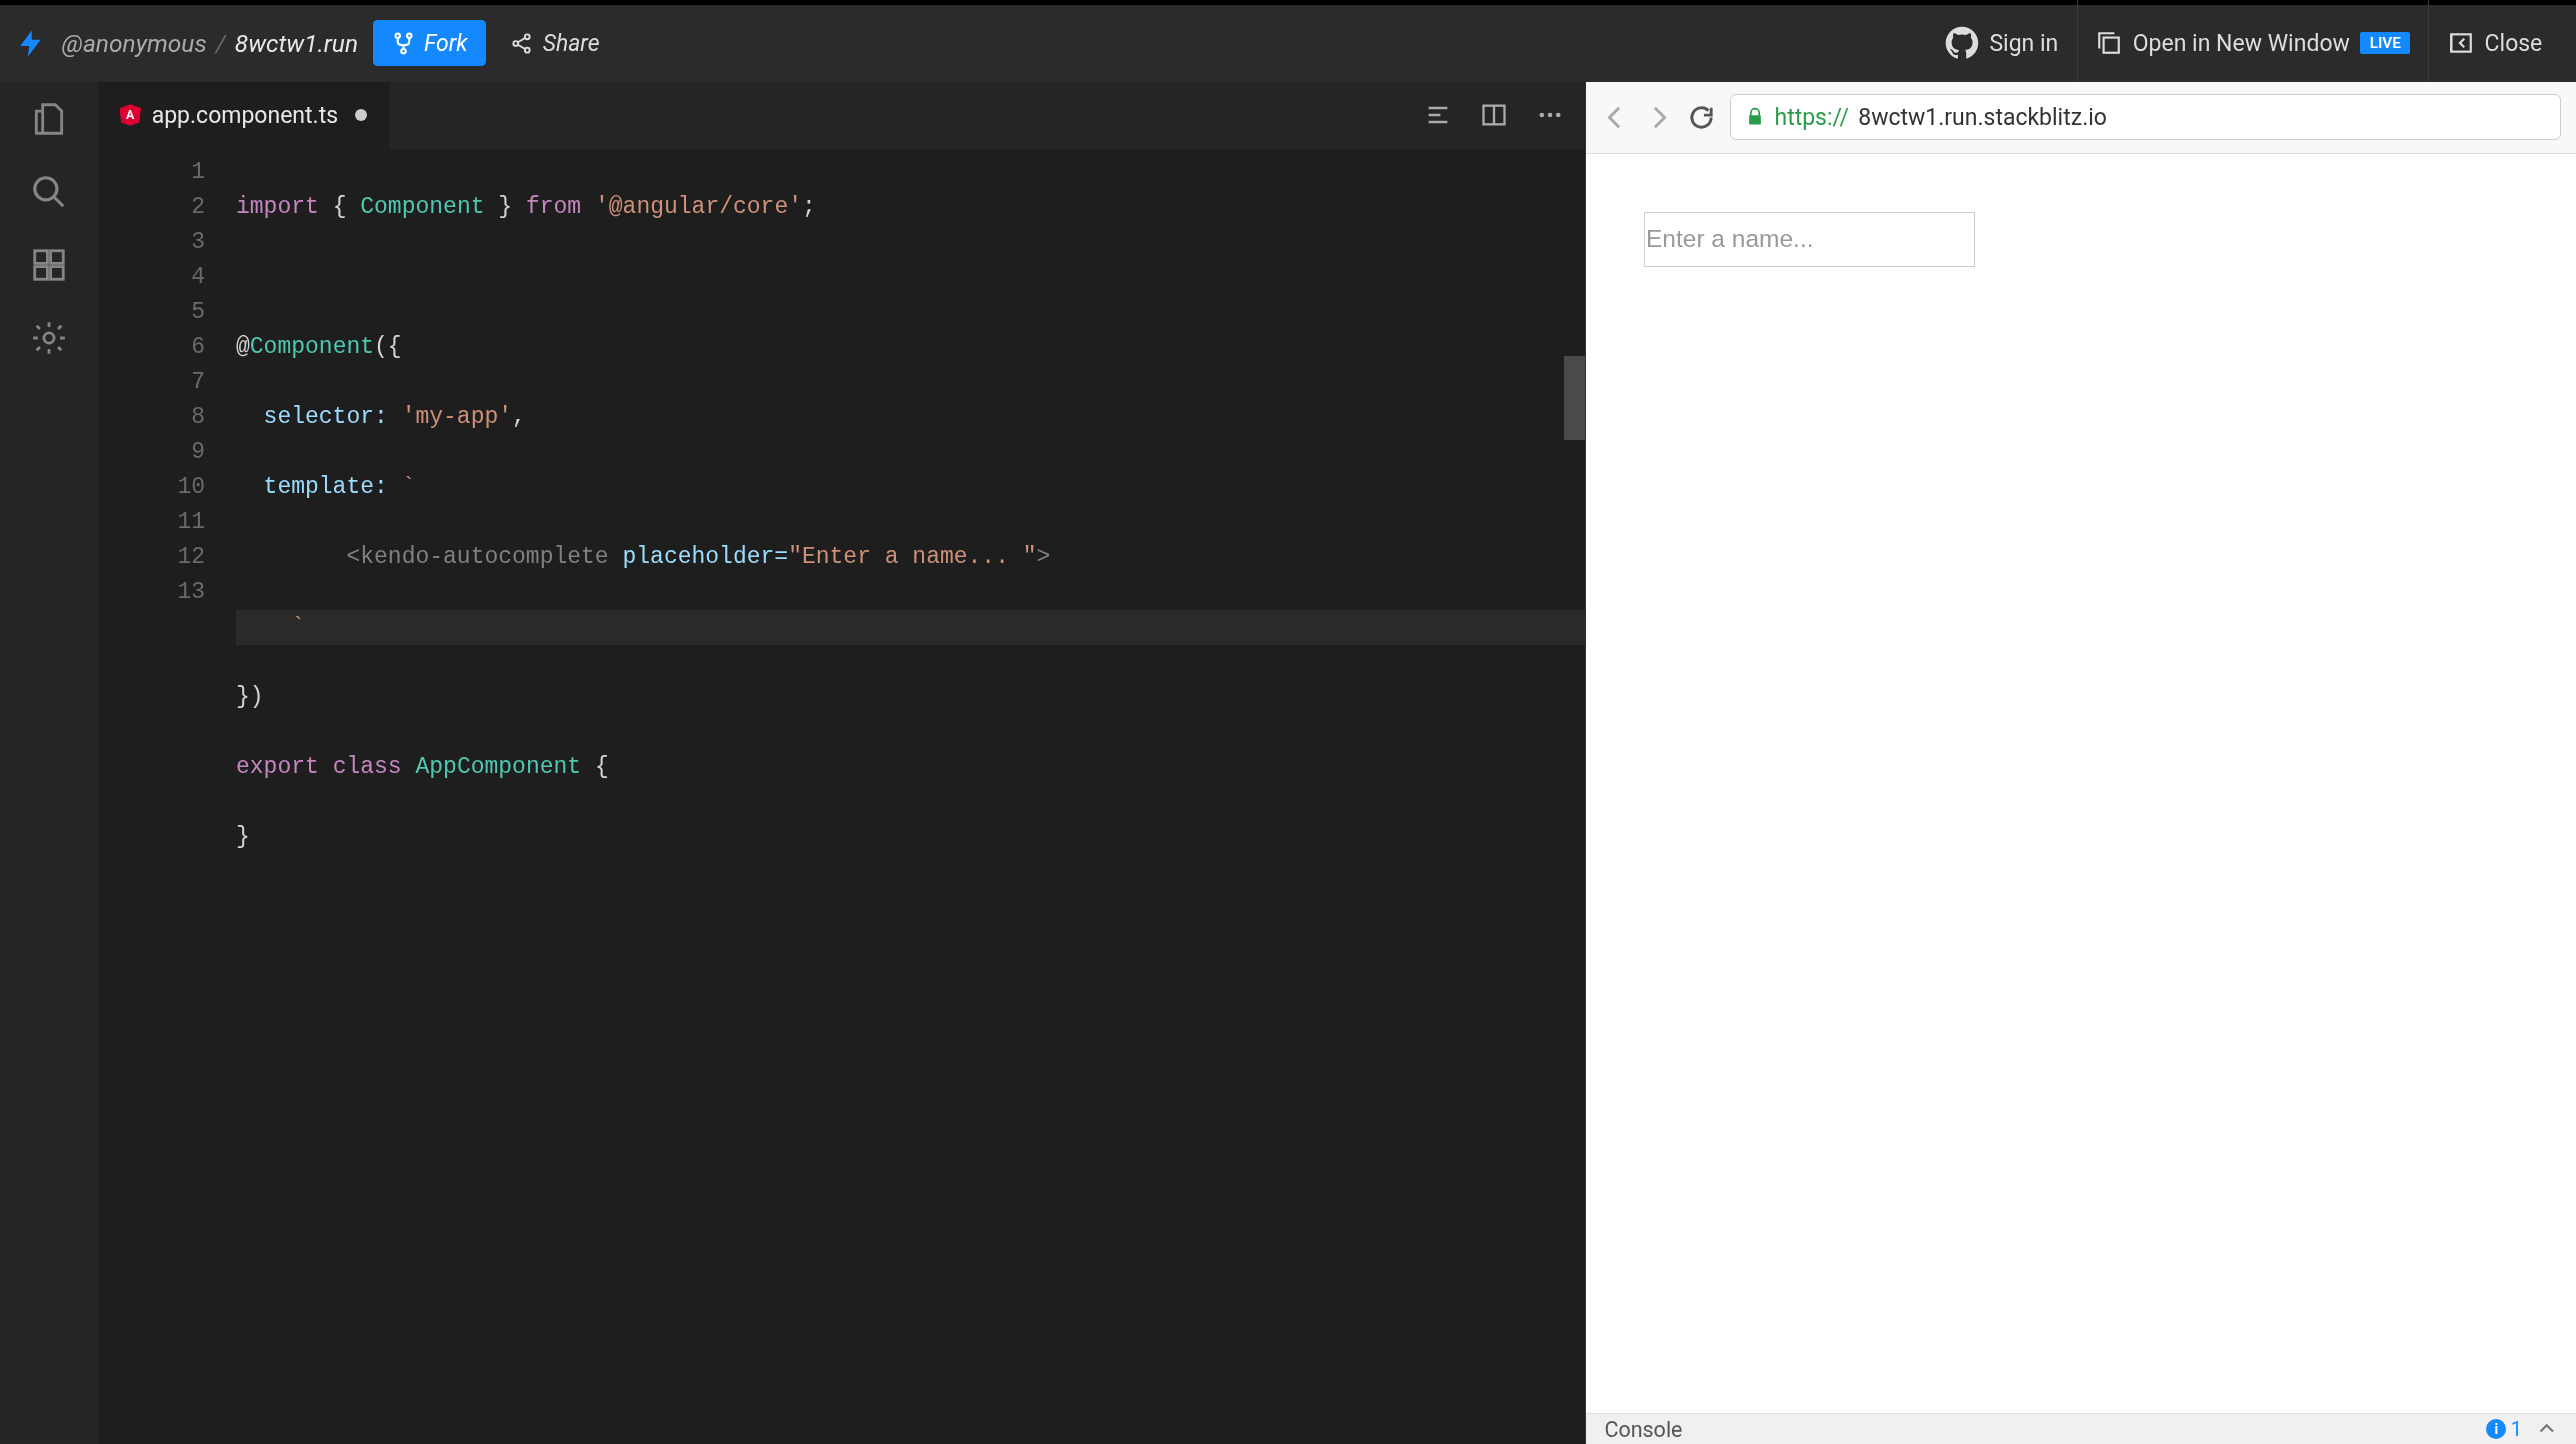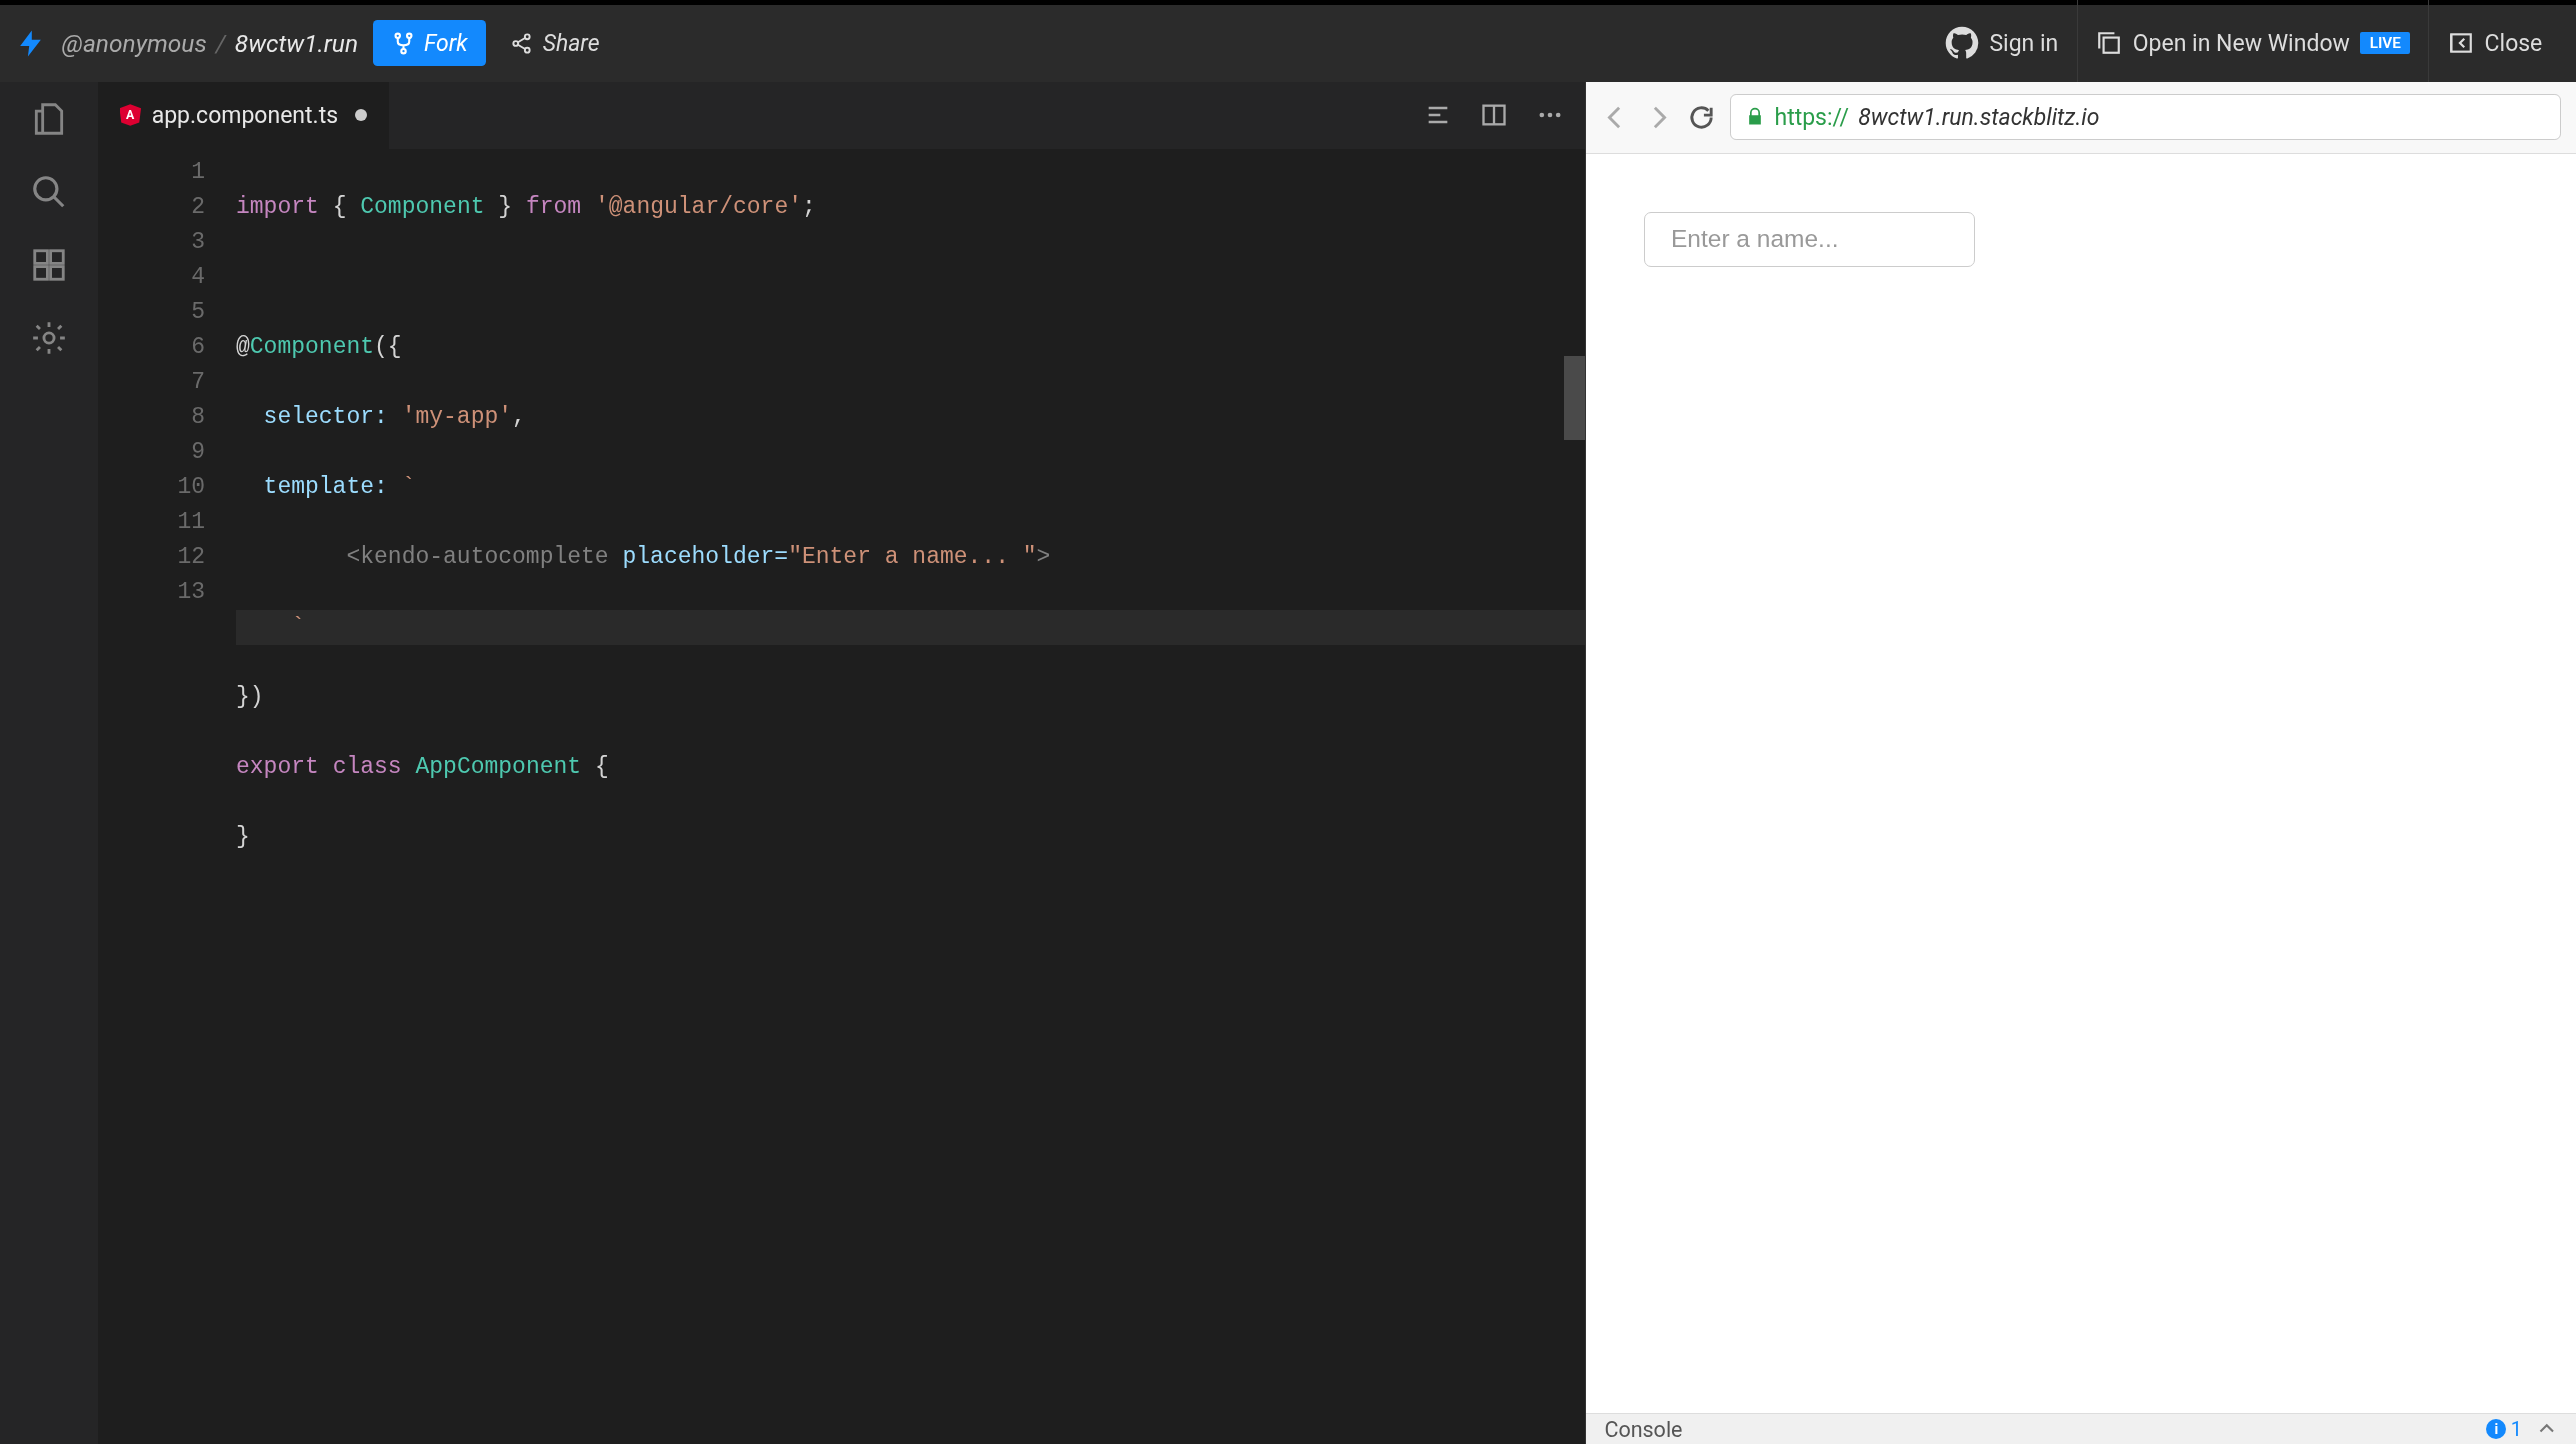--- a/index.html
+++ b/index.html
@@ -135,29 +135,29 @@
 }
 .nav-btn { width: 29px; height: 29px; color: #aaa; cursor: pointer; }
 .nav-btn.active { color: #555; }
 .url-bar {
   flex: 1; height: 46px; border: 0.8px solid #ccc; border-radius: 6.1px;
   display: flex; align-items: center; gap: 9.2px; padding: 0 14px;
   background: #fff; font-size: 23px;
 }
 .url-bar .lock { width: 20px; height: 20px; color: #2a9d4a; }
 .url-bar .proto { color: #2a9d4a; }
-.url-bar .rest { color: #333; font-style: italic; }
+.url-bar .rest { color: #333; }
 
 .preview-body {
   flex: 1; background: #fff; padding: 58px;
 }
 .preview-body input {
   width: 331px; height: 55px; border: 0.8px solid #ccc;
-  padding: 0 26px; font-size: 24.5px; color: #333;
-  border-radius: 7px;
+  padding: 0 1px; font-size: 24.5px; color: #333;
+  border-radius: 0;
 }
 .preview-body input::placeholder { color: #999; }
 
 .console-bar {
   height: 31px; background: #f0f0f0; border-top: 0.8px solid #ddd;
   display: flex; align-items: center; justify-content: space-between;
   padding: 0 18.4px; font-size: 21.5px; color: #555;
 }
 .console-right { display: flex; align-items: center; gap: 14px; }
 .info-badge { display: flex; align-items: center; gap: 4.6px; color: #1389fd; font-size: 20px; }

